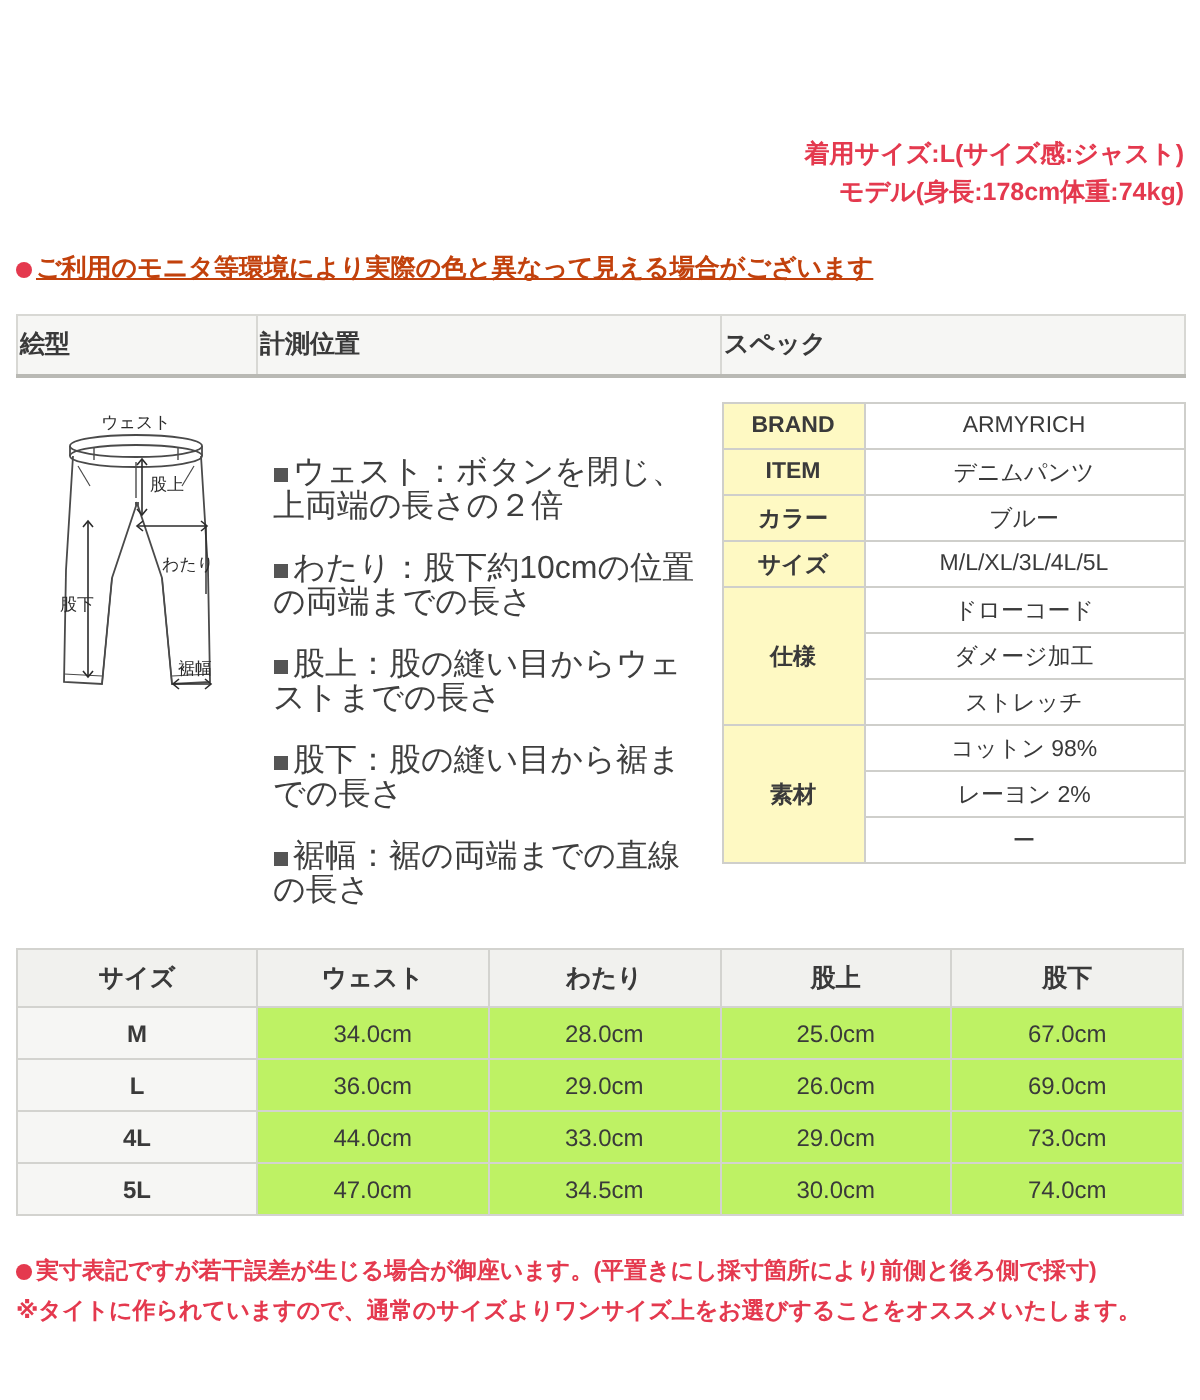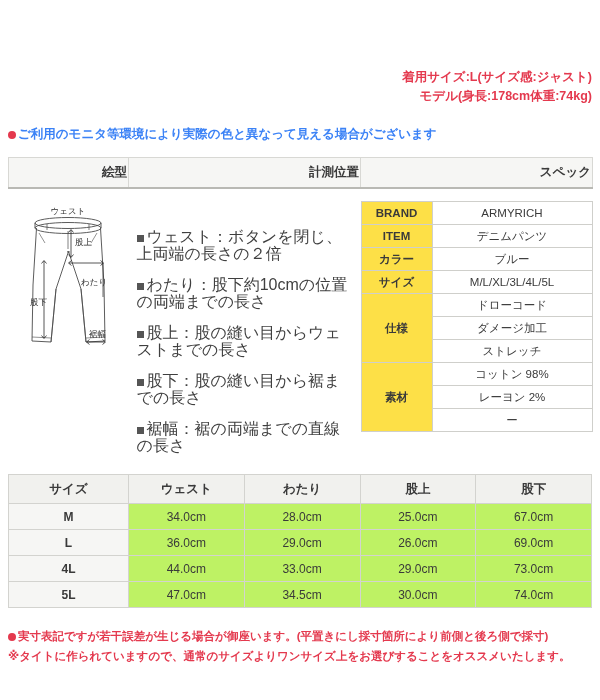--- a/index.html
+++ b/index.html
@@ -28,25 +28,26 @@
   .top-notes {
     padding-top: 68px;
     color: #e4394e;
     font-size: 12.5px;
     line-height: 19px;
     font-weight: 700;
   }
   .top-notes .line { white-space: nowrap; text-align: right; }
   .monitor-note {
     margin-top: 19px;
-    color: #3b82f6;
+    color: #c2410c;
     font-size: 12.5px;
     font-weight: 700;
     line-height: 18px;
     white-space: nowrap;
+    text-decoration: underline;
   }
   .bullet-dot {
     display: inline-block;
     width: 8px; height: 8px;
     border-radius: 50%;
     background: #e4394e;
     margin-right: 2px;
     vertical-align: -1px;
   }
 
@@ -58,21 +59,21 @@
     table-layout: fixed;
   }
   .main-table th {
     background: #f6f6f4;
     border: 1px solid #d8d8d4;
     border-bottom: 2px solid #b9b9b4;
     font-size: 12.5px;
     font-weight: 700;
     color: #3a3a3a;
     height: 27px;
-    text-align: right;
+    text-align: left;
   }
   .col-zukei { width: 120px; }
   .col-keisoku { width: 232px; }
   .col-spec { width: 232px; }
 
   .main-table td {
     border: none;
     vertical-align: top;
     padding: 0;
   }
@@ -119,21 +120,21 @@
     border: 1px solid #cfcfcb;
     height: 22px;
     font-size: 11.5px;
     text-align: center;
     vertical-align: middle;
     color: #3a3a3a;
     padding: 0 2px;
   }
   .spec-key {
     width: 66px;
-    background: #fde047;
+    background: #fef9c3;
     font-weight: 700;
     font-size: 11.5px;
   }
   .spec-val { background: #ffffff; }
 
   
   .size-table {
     margin-top: 20px;
     width: 584px;
     border-collapse: collapse;

